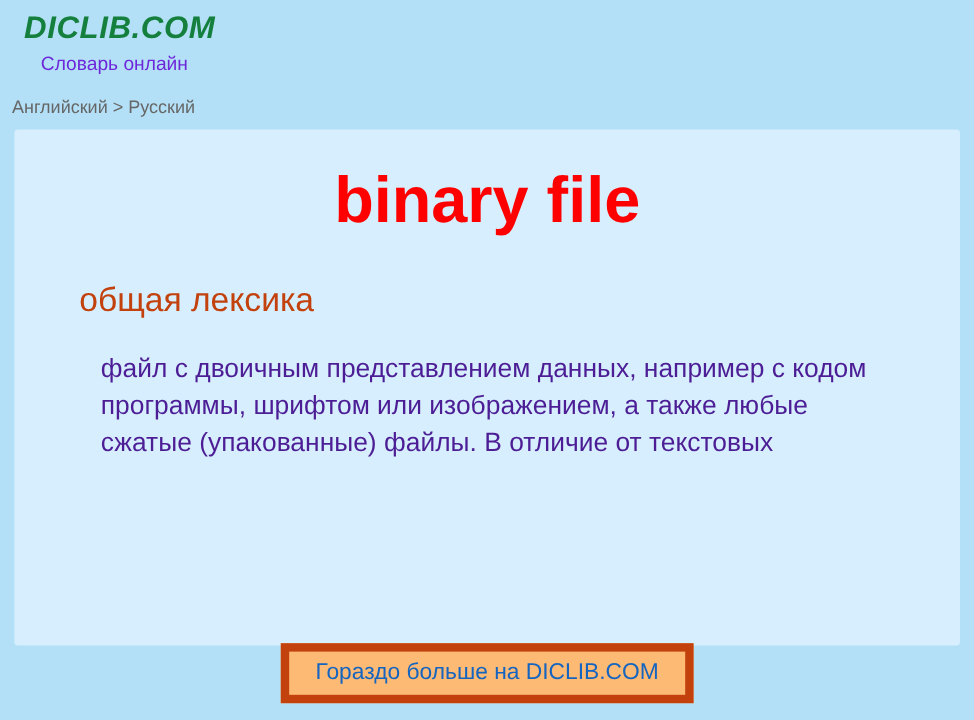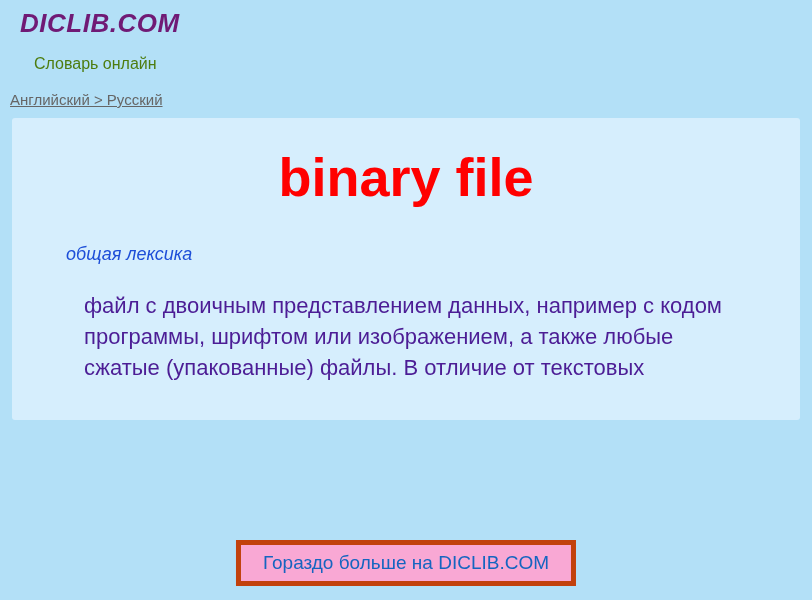--- a/index.html
+++ b/index.html
@@ -12,59 +12,57 @@
       height: 600px;
       background: #b3e0f7;
       font-family: Arial, Helvetica, sans-serif;
       position: relative;
       overflow: hidden;
     }
     .header {
       padding: 8px 20px 4px 20px;
     }
     .logo {
-      color: #701a75;
+      color: #15803d;
       font-size: 26px;
       font-weight: bold;
       font-style: italic;
       letter-spacing: 0.5px;
     }
     .subtitle {
-      color: #4d7c0f;
+      color: #6d28d9;
       font-size: 16px;
-      margin-top: 16px;
+      margin-top: 6px;
       margin-left: 14px;
     }
     .breadcrumb {
       color: #666;
       font-size: 15px;
       padding: 14px 10px 4px 10px;
-      text-decoration: underline;
     }
     .content-card {
       background: #d6eefd;
       margin: 6px 12px 0 12px;
       border-radius: 3px;
       padding: 22px 28px 0 28px;
-      height: 302px;
+      height: 430px;
       overflow: hidden;
       position: relative;
     }
     .term-title {
       color: #ff0000;
       font-size: 54px;
       font-weight: bold;
       text-align: center;
       margin-bottom: 36px;
       margin-top: 6px;
     }
     .category {
-      color: #1d4ed8;
-      font-style: italic;
-      font-size: 18px;
+      color: #c2410c;
+      font-size: 28px;
       margin-left: 26px;
       margin-bottom: 26px;
     }
     .definition {
       margin-left: 44px;
       margin-right: 20px;
     }
     .def-short {
       color: #222;
       font-size: 22px;
@@ -73,22 +71,22 @@
     .def-long {
       color: #4c1d95;
       font-size: 22px;
       line-height: 1.4;
     }
     .more-link-box {
       position: absolute;
       bottom: 14px;
       left: 50%;
       transform: translateX(-50%);
-      background: #f9a8d4;
-      border: 5px solid #c2410c;
+      background: #fdba74;
+      border: 7px solid #c2410c;
       padding: 7px 22px;
     }
     .more-link {
       color: #1565c0;
       font-size: 19px;
       text-decoration: none;
       cursor: pointer;
     }
   </style>
 </head>

